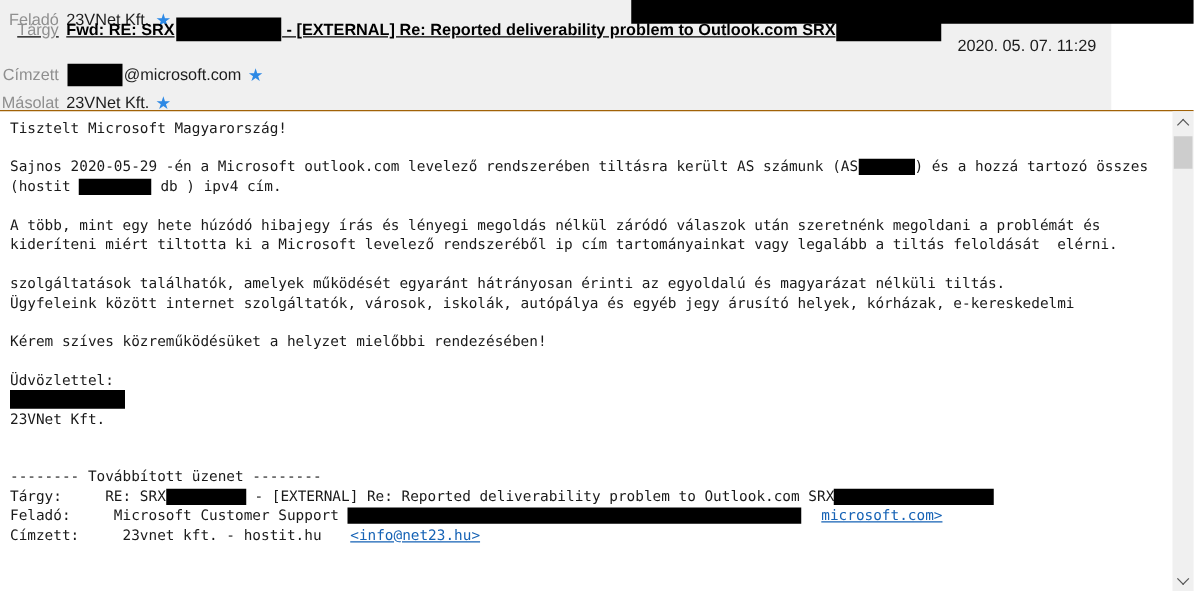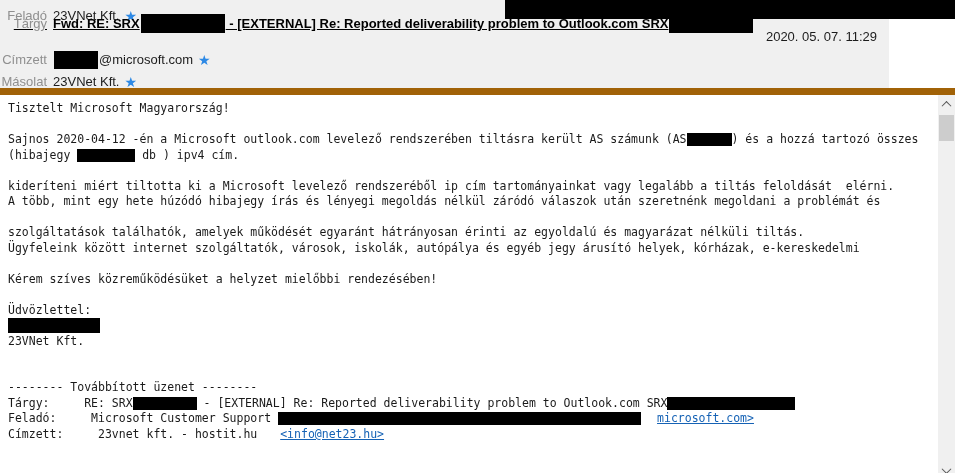--- a/index.html
+++ b/index.html
@@ -41,21 +41,21 @@
   }
   .top-right-redact{
     position:absolute;left:505px;top:0;width:450px;height:19px;background:var(--redact);
   }
   .star{
     color:var(--star);font-size:14px;margin-left:5px;line-height:1;
   }
   
   .body-area{
     position:absolute;top:88px;left:0;width:955px;height:385px;
-    background:var(--body-bg);border-top:7px solid #a16207;box-sizing:border-box;
+    background:var(--body-bg);border-top:1px solid #a16207;box-sizing:border-box;
   }
   .body-text{
     position:absolute;top:6px;left:8px;
     font-family:"DejaVu Sans Mono","Liberation Mono",monospace;
     font-size:11.5px;color:#1a1a1a;
   }
   .body-line{height:15.5px;line-height:15.5px;white-space:pre;display:flex;align-items:center;}
   .redact{display:inline-block;background:var(--redact);}
   .hvalue .redact{margin:0 1px;}
   .link{color:var(--link);text-decoration:underline;cursor:pointer;margin-left:16px;}
@@ -95,25 +95,25 @@
       <span class="hvalue"><span class="seg">23VNet Kft.</span><span class="star">★</span></span>
     </div>
     <span class="hdate">2020. 05. 07. 11:29</span>
     <div class="top-right-redact"></div>
   </div>
 
   <div class="body-area">
     <div class="body-text">
         <div class="body-line"><span class="seg">Tisztelt Microsoft Magyarország!</span></div>
         <div class="body-line"></div>
-        <div class="body-line"><span class="seg">Sajnos 2020-04-12 -én a Microsoft outlook.com levelező rendszerében tiltásra került AS számunk (AS</span><span class="redact" style="width: 45px; height: 13px;"></span><span class="seg">) és a hozzá tartozó összes</span></div>
-        <div class="body-line"><span class="seg">(hibajegy </span><span class="redact" style="width: 58px; height: 13px;"></span><span class="seg"> db ) ipv4 cím.</span></div>
+        <div class="body-line"><span class="seg">Sajnos 2020-05-29 -én a Microsoft outlook.com levelező rendszerében tiltásra került AS számunk (AS</span><span class="redact" style="width: 45px; height: 13px;"></span><span class="seg">) és a hozzá tartozó összes</span></div>
+        <div class="body-line"><span class="seg">(hostit </span><span class="redact" style="width: 58px; height: 13px;"></span><span class="seg"> db ) ipv4 cím.</span></div>
         <div class="body-line"></div>
+        <div class="body-line"><span class="seg">A több, mint egy hete húzódó hibajegy írás és lényegi megoldás nélkül záródó válaszok után szeretnénk megoldani a problémát és</span></div>
         <div class="body-line"><span class="seg">kideríteni miért tiltotta ki a Microsoft levelező rendszeréből ip cím tartományainkat vagy legalább a tiltás feloldását  elérni.</span></div>
-        <div class="body-line"><span class="seg">A több, mint egy hete húzódó hibajegy írás és lényegi megoldás nélkül záródó válaszok után szeretnénk megoldani a problémát és</span></div>
         <div class="body-line"></div>
         <div class="body-line"><span class="seg">szolgáltatások találhatók, amelyek működését egyaránt hátrányosan érinti az egyoldalú és magyarázat nélküli tiltás.</span></div>
         <div class="body-line"><span class="seg">Ügyfeleink között internet szolgáltatók, városok, iskolák, autópálya és egyéb jegy árusító helyek, kórházak, e-kereskedelmi</span></div>
         <div class="body-line"></div>
         <div class="body-line"><span class="seg">Kérem szíves közreműködésüket a helyzet mielőbbi rendezésében!</span></div>
         <div class="body-line"></div>
         <div class="body-line"><span class="seg">Üdvözlettel:</span></div>
         <div class="body-line"><span class="redact" style="width: 92px; height: 15px;"></span></div>
         <div class="body-line"><span class="seg">23VNet Kft.</span></div>
         <div class="body-line"></div>

